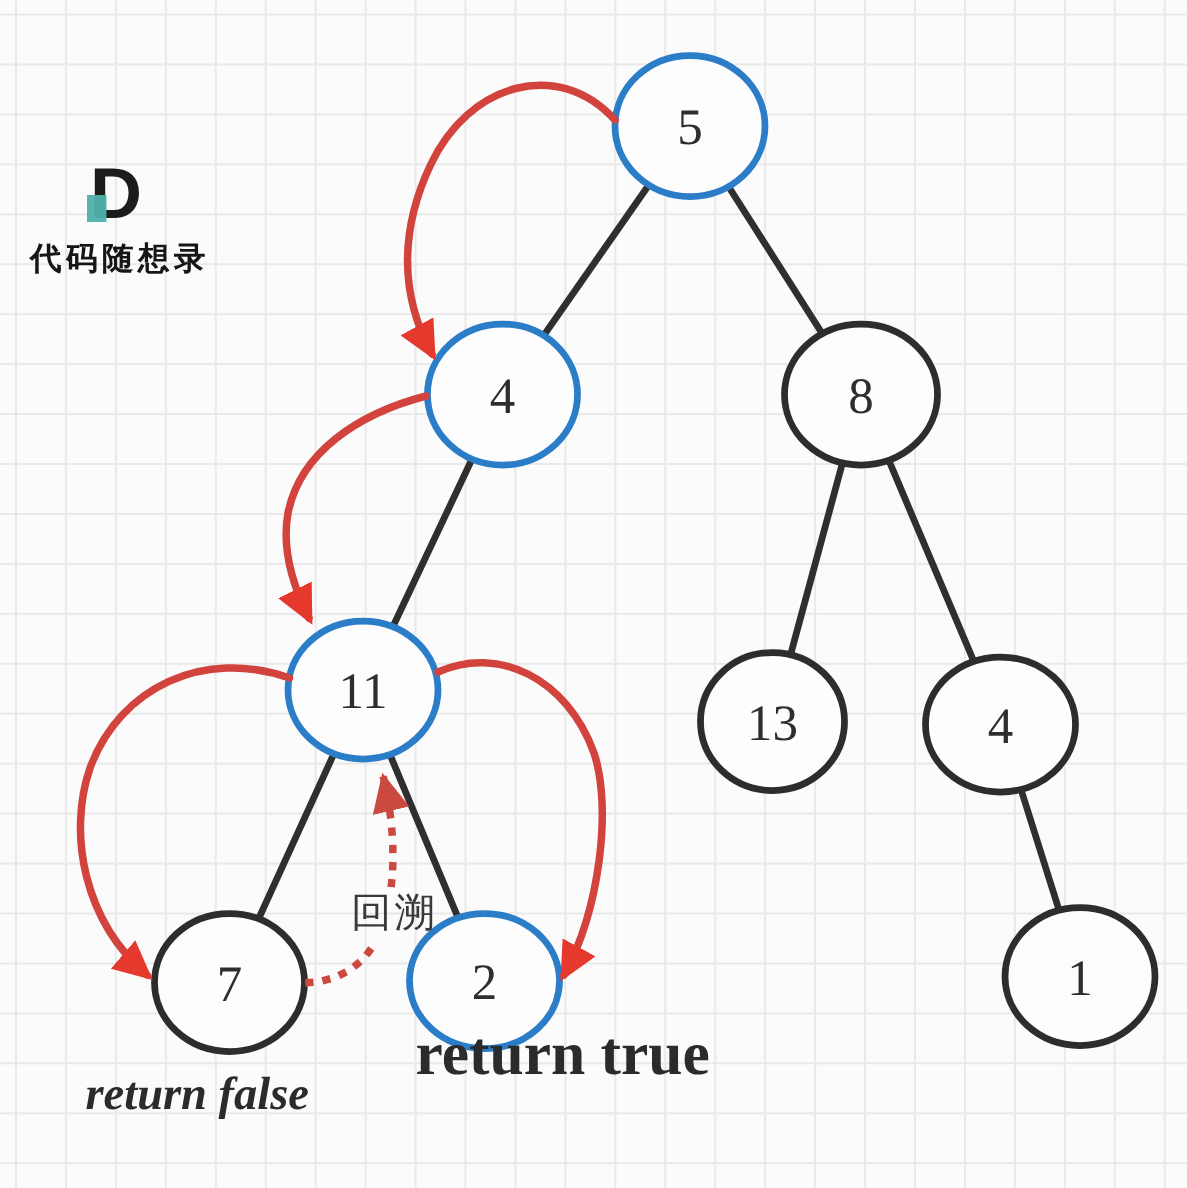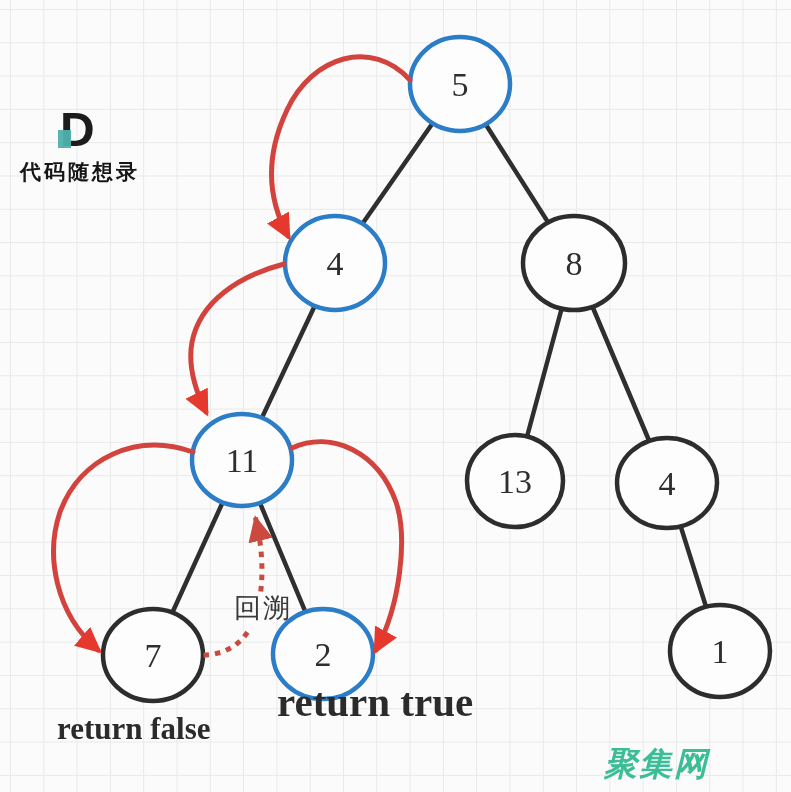--- a/index.html
+++ b/index.html
@@ -26,21 +26,21 @@
   }
   .logo-text{
     left:20px;top:158px;
     font-family:"Liberation Serif",serif;font-weight:700;font-size:21px;
     letter-spacing:3px;color:#161616;
   }
   .backtrack{
     left:234px;top:590px;
     font-family:Liberation Sans, sans-serif;font-size:27px;color:#3a3a3a;letter-spacing:2px;
   }
-  .ret-false{left:57px;top:711px;font-family:"Liberation Serif",serif;font-weight:700;font-size:31px;color:#2b2b2b;}
+  .ret-false{left:57px;top:711px;font-family:"Liberation Serif",serif;font-weight:700;font-size:31px;color:#2b2b2b;font-style:italic;}
   .ret-true{left:277px;top:678px;font-family:Liberation Serif, serif;font-weight:700;font-size:41px;color:#2b2b2b;}
   .watermark{
     left:604px;top:742px;
     font-family:"Liberation Sans",sans-serif;font-weight:800;font-style:italic;
     font-size:33px;letter-spacing:2px;color:#3bbd96;
   }
 </style>
 </head>
 <body>
 
@@ -98,14 +98,13 @@
   <div class="label logo-d">
     <span>D</span>
     <i class="accent"></i>
   </div>
   <div class="label logo-text">代码随想录</div>
 
   <div class="label backtrack">回溯</div>
   <div class="label ret-false">return false</div>
   <div class="label ret-true">return true</div>
 
-  <div class="label watermark">聚集网</div>
 </div>
 
 </body></html>

